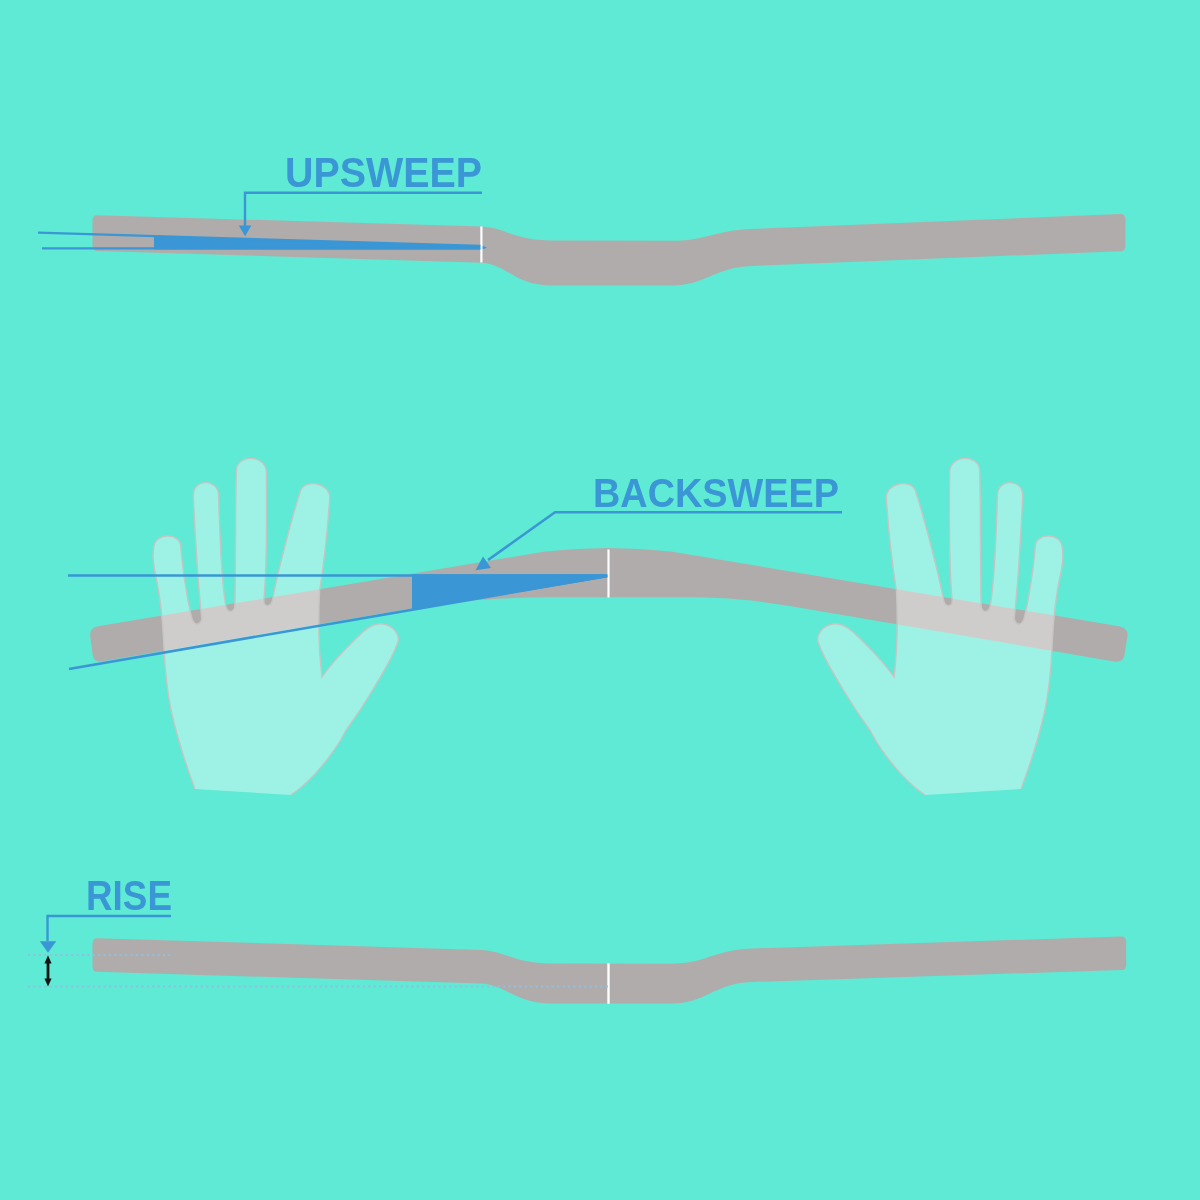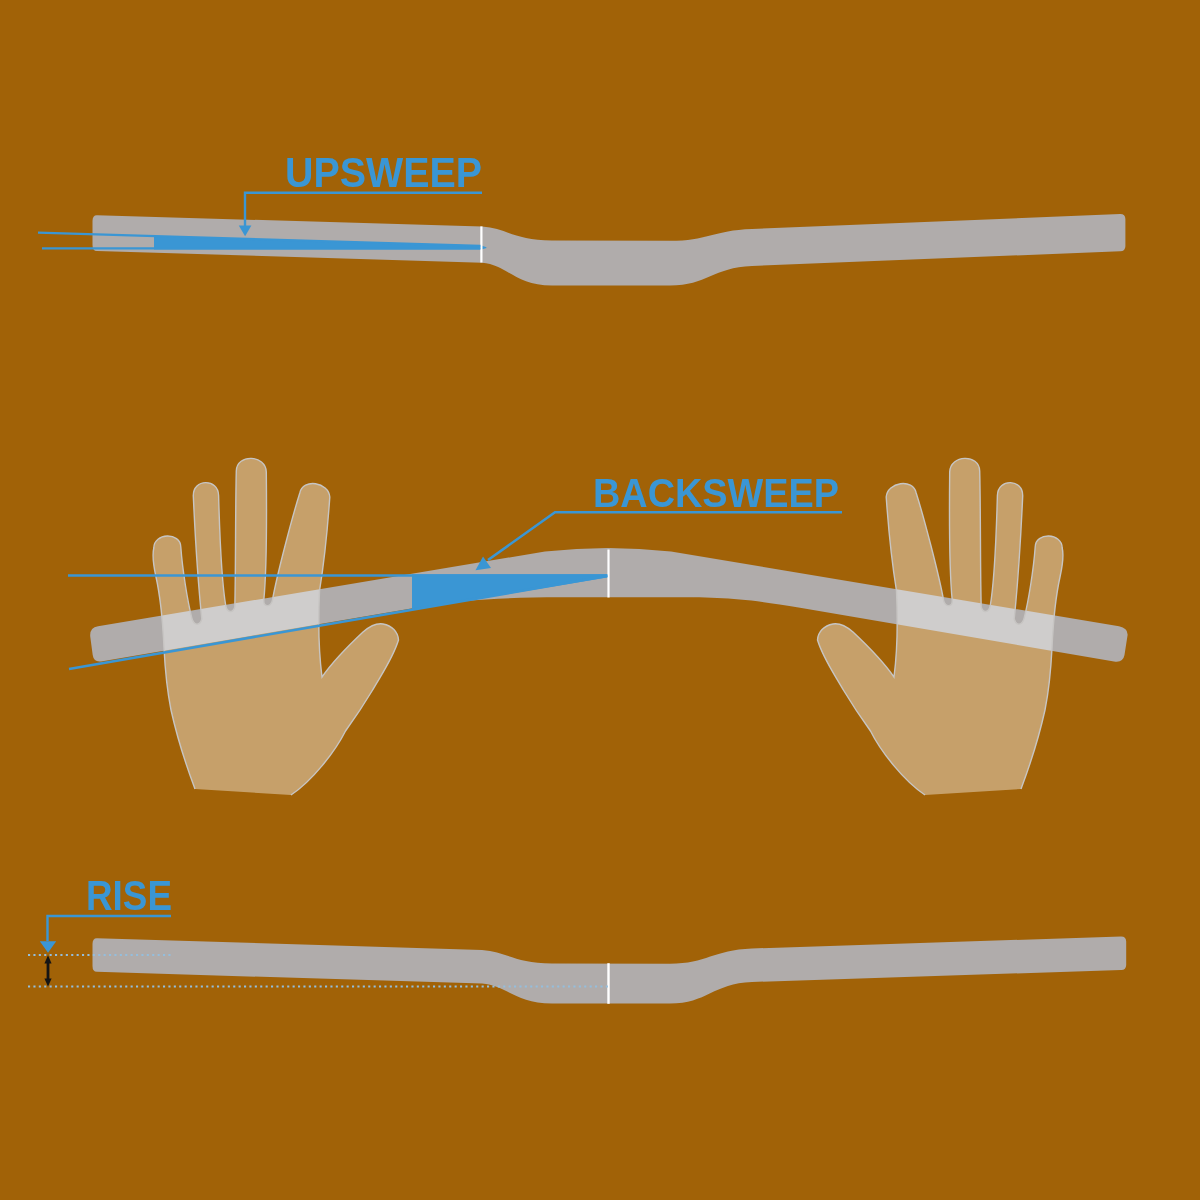--- a/index.html
+++ b/index.html
@@ -1,16 +1,16 @@
 <!DOCTYPE html>
 <html><head>
 <meta charset="utf-8">
 <style>
   html,body{margin:0;padding:0;background:#ffffff;}
-  .wrap{width:1200px;height:1200px;position:relative;overflow:hidden;background:#a16207;}
+  .wrap{width:1200px;height:1200px;position:relative;overflow:hidden;background:#5eead4;}
   svg{display:block;}
   text{font-family:"Liberation Sans", sans-serif;font-weight:bold;}
 </style>
 </head>
 <body>
 <div class="wrap">
 <svg width="1200" height="1200" viewBox="0 0 1200 1200" xmlns="http://www.w3.org/2000/svg">
 
   <g id="topbar">
     <path fill="#b0acab" d="

